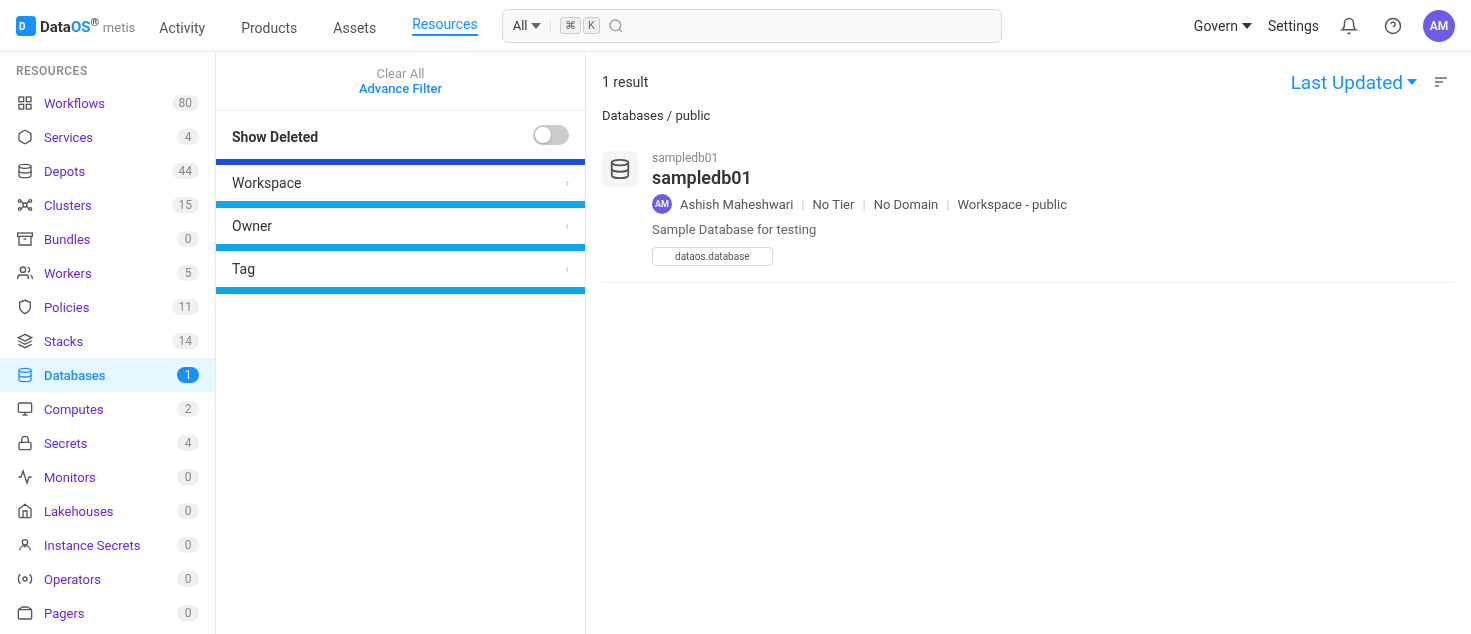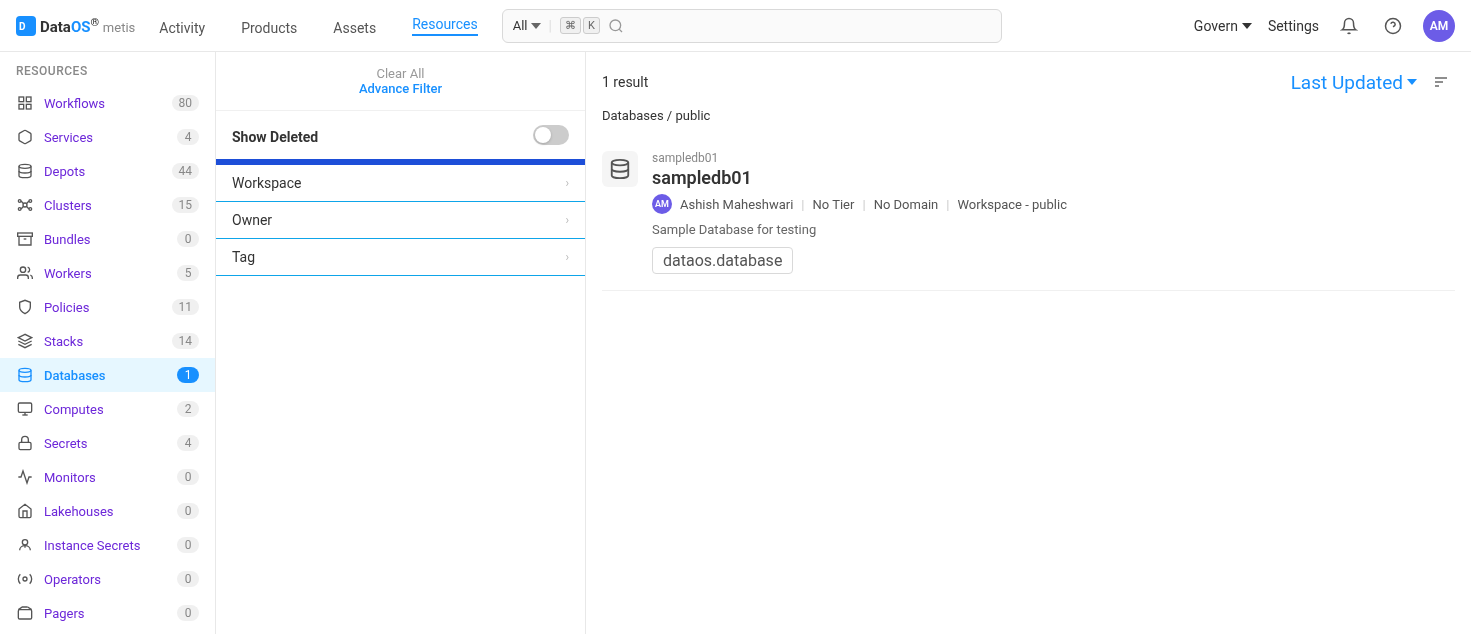--- a/index.html
+++ b/index.html
@@ -34,21 +34,21 @@
     .sidebar-item.active .sidebar-icon { color: #1890ff; }
     .sidebar-label { flex: 1; font-size: 13px; color: #6d28d9; }
     .sidebar-count { font-size: 12px; color: #888; background: #f0f0f0; border-radius: 10px; padding: 1px 7px; min-width: 22px; text-align: center; }
     .sidebar-item.active .sidebar-count { background: #1890ff; color: white; }
 
     
     .filter-panel { width: 370px; border-right: 1px solid #e8e8e8; overflow-y: auto; flex-shrink: 0; }
     .filter-toolbar { display: flex; align-items: center; justify-content: space-between; padding: 14px 16px; border-bottom: 1px solid #f0f0f0; flex-direction: column; }
     .clear-all-btn { font-size: 13px; color: #999; cursor: pointer; }
     .advance-filter-btn { font-size: 13px; color: #1890ff; cursor: pointer; font-weight: 500; }
-    .filter-row { display: flex; align-items: center; justify-content: space-between; padding: 10px 16px; border-bottom: 1px solid #0ea5e9; cursor: pointer; }
+    .filter-row { display: flex; align-items: center; justify-content: space-between; padding: 10px 16px; border-bottom: 7px solid #0ea5e9; cursor: pointer; }
     .filter-row-label { font-size: 14px; color: #333; }
     .filter-row-chevron { color: #bbb; font-size: 12px; }
     .show-deleted-row { display: flex; align-items: flex-end; justify-content: space-between; padding: 14px 16px; border-bottom: 6px solid #1d4ed8; font-weight: bold; }
     .show-deleted-label { font-size: 14px; color: #333; }
 
     
     .toggle { width: 36px; height: 20px; background: #ccc; border-radius: 10px; position: relative; cursor: pointer; transition: background 0.2s; }
     .toggle-knob { width: 16px; height: 16px; background: white; border-radius: 50%; position: absolute; top: 2px; left: 2px; transition: left 0.2s; box-shadow: 0 1px 3px rgba(0,0,0,0.2); }
 
     
@@ -63,21 +63,21 @@
     
     .result-card { display: flex; align-items: flex-start; gap: 14px; padding: 16px 0; border-bottom: 1px solid #f0f0f0; }
     .result-icon-wrap { width: 36px; height: 36px; background: #f5f5f5; border-radius: 6px; display: flex; align-items: center; justify-content: center; flex-shrink: 0; }
     .result-content { flex: 1; }
     .result-id { font-size: 12px; color: #888; margin-bottom: 2px; }
     .result-name { font-size: 18px; font-weight: 600; color: #333; margin-bottom: 6px; }
     .result-meta { display: flex; align-items: center; gap: 8px; font-size: 13px; color: #555; margin-bottom: 8px; flex-wrap: wrap; }
     .result-meta-sep { color: #ccc; }
     .result-owner-avatar { width: 20px; height: 20px; border-radius: 50%; background: #6c5ce7; display: flex; align-items: center; justify-content: center; color: white; font-size: 9px; font-weight: 600; }
     .result-desc { font-size: 13px; color: #666; margin-bottom: 10px; }
-    .tag-badge { display: inline-block; border: 1px solid #d9d9d9; border-radius: 4px; padding: 3px 10px; font-size: 16px; color: #555; }
+    .tag-badge { display: inline-block; border: 1px solid #d9d9d9; border-radius: 4px; padding: 3px 22px; font-size: 10px; color: #555; }
 
     
     svg { display: block; }
   </style>
 </head>
 <body>
 
 <nav class="top-nav">
   <div class="brand">
     <svg width="20" height="20" viewBox="0 0 20 20" fill="none" xmlns="http://www.w3.org/2000/svg">

